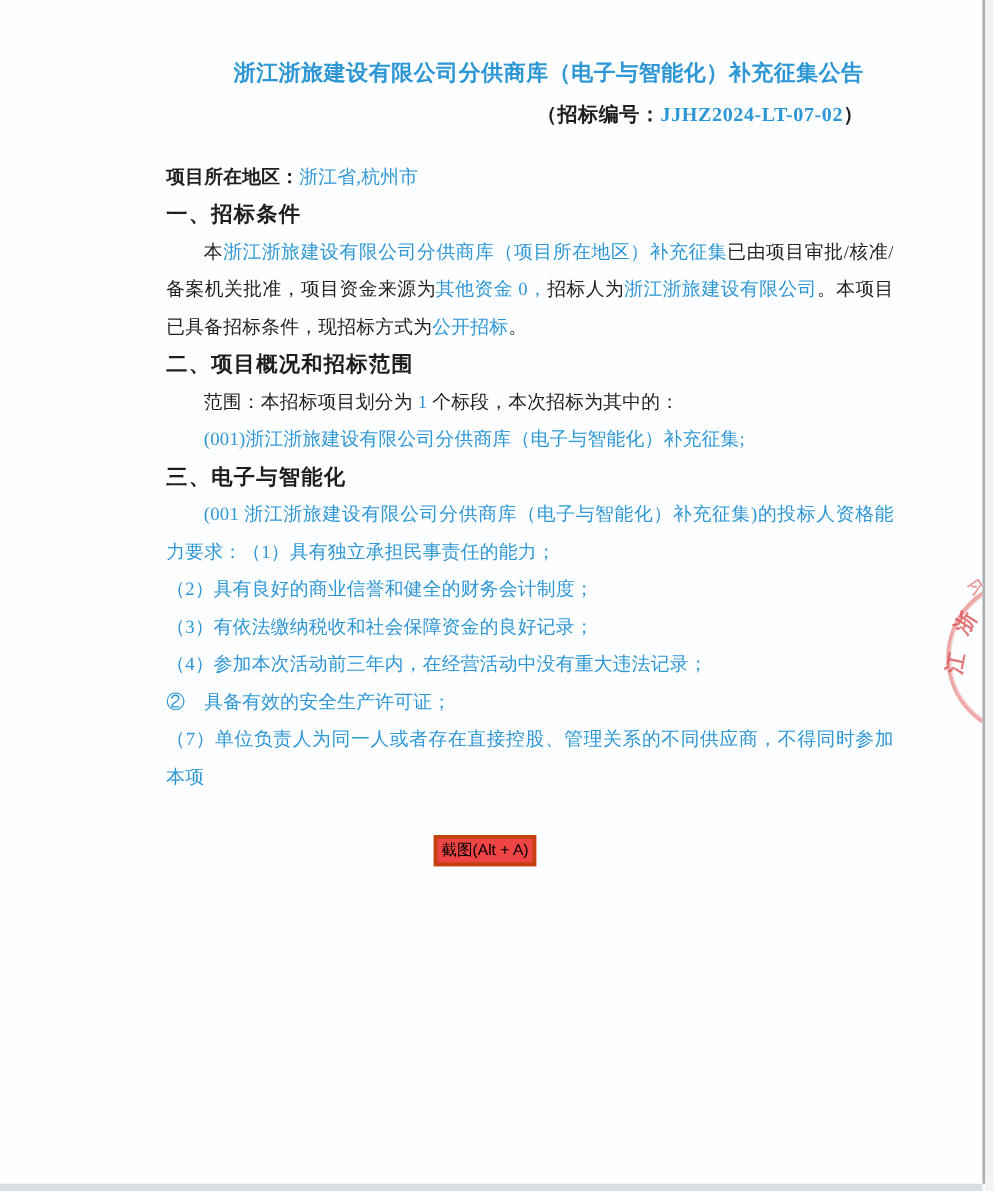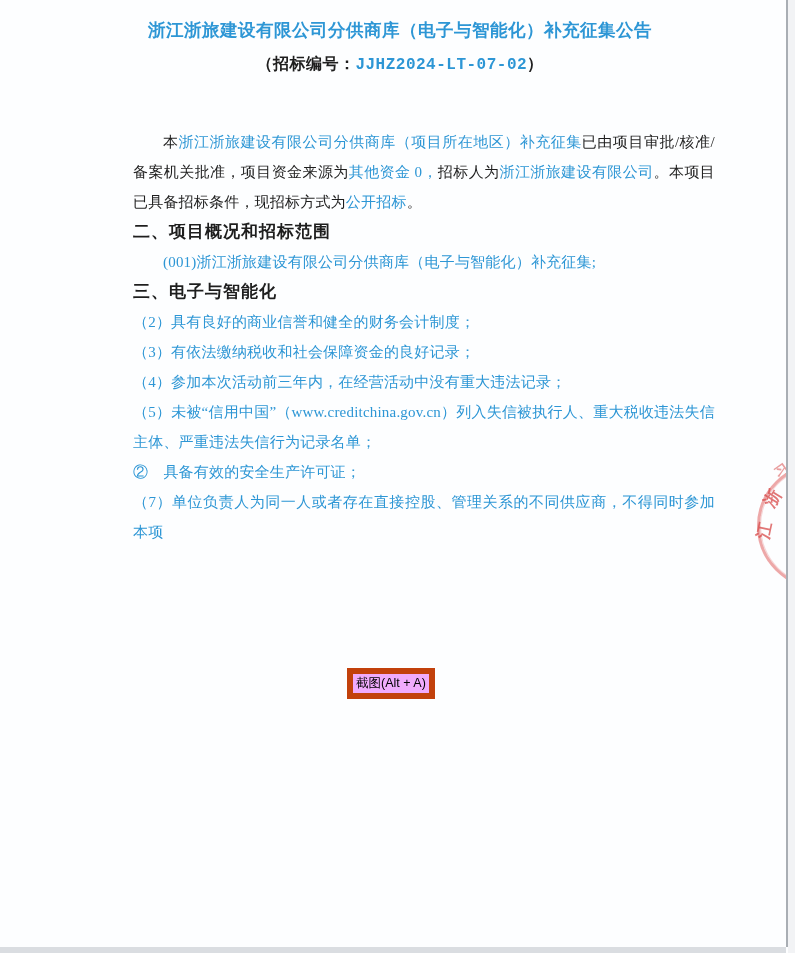--- a/index.html
+++ b/index.html
@@ -16,45 +16,45 @@
     position:absolute;top:0;bottom:6px;right:7px;width:2px;background:#a9aeb4;
   }
   .edge-strip-right{
     position:absolute;top:0;bottom:0;right:0;width:7px;background:#f2f3f5;
   }
   .edge-strip-bottom{
     position:absolute;left:0;right:9px;bottom:0;height:6px;background:#dadde1;
   }
   
   .header{
-    position:absolute;left:109px;top:20px;width:582px;text-align:center;
+    position:absolute;left:109px;top:48px;width:582px;text-align:right;
   }
   .doc-title{
     font-size:17.5px;line-height:21px;font-weight:bold;color:#2d96d5;
     letter-spacing:0.5px;margin:0;
   }
   .doc-subtitle{
     font-size:16px;line-height:20px;font-weight:bold;color:#1e1e1e;
-    margin-top:14px;letter-spacing:0.5px;font-family:Liberation Mono, monospace;
+    margin-top:14px;letter-spacing:0.5px;
   }
   
   .doc{
     position:absolute;left:133px;top:127px;width:582px;
     font-size:15px;color:#1e1e1e;letter-spacing:0.2px;
   }
   .doc p{margin:0;line-height:30px;text-align:justify;}
   .doc p.h{font-size:17px;font-weight:bold;letter-spacing:1px;color:#1b1b1b;}
   .doc p.ind{text-indent:2em;}
   .run-black{color:#1e1e1e;}
   .run-blue{color:#2d96d5;}
   .run-bold{font-weight:600;}
   
   .tooltip{
     position:absolute;left:347px;top:668px;height:19px;
-    background:#f0abfc;border:6px solid #c2410c;
+    background:#ef4444;border:3px solid #c2410c;
     font-family:"Liberation Sans","DejaVu Sans",sans-serif;
     font-size:12.5px;line-height:19px;padding:0 3px;color:#000;
     white-space:nowrap;box-shadow:0 0 0 1px rgba(255,255,255,.6);
   }
   
   .seal-clip{
     position:absolute;left:0;top:0;width:786px;height:947px;overflow:hidden;pointer-events:none;
   }
   .seal-ring{
     position:absolute;left:757px;top:463px;width:120px;height:120px;
@@ -73,28 +73,31 @@
 <body>
 
 <div class="page">
 
   <div class="header">
     <p class="doc-title">浙江浙旅建设有限公司分供商库（电子与智能化）补充征集公告</p>
     <p class="doc-subtitle"><span class="run-black">（招标编号：</span><span class="run-blue">JJHZ2024-LT-07-02</span><span class="run-black">）</span></p>
   </div>
 
   <div class="doc">
+      <p class="b"><span class="run-black run-bold">项目所在地区：</span><span class="run-blue">浙江省,杭州市</span></p>
+      <p class="h"><span class="run-black">一、招标条件</span></p>
       <p class="b ind"><span class="run-black">本</span><span class="run-blue">浙江浙旅建设有限公司分供商库（项目所在地区）补充征集</span><span class="run-black">已由项目审批/核准/备案机关批准，项目资金来源为</span><span class="run-blue">其他资金 0，</span><span class="run-black">招标人为</span><span class="run-blue">浙江浙旅建设有限公司</span><span class="run-black">。本项目已具备招标条件，现招标方式为</span><span class="run-blue">公开招标</span><span class="run-black">。</span></p>
       <p class="h"><span class="run-black">二、项目概况和招标范围</span></p>
+      <p class="b ind"><span class="run-black">范围：本招标项目划分为 </span><span class="run-blue">1</span><span class="run-black"> 个标段，本次招标为其中的：</span></p>
       <p class="b ind"><span class="run-blue">(001)浙江浙旅建设有限公司分供商库（电子与智能化）补充征集;</span></p>
       <p class="h"><span class="run-black">三、电子与智能化</span></p>
+      <p class="b ind"><span class="run-blue">(001 浙江浙旅建设有限公司分供商库（电子与智能化）补充征集)的投标人资格能力要求：（1）具有独立承担民事责任的能力；</span></p>
       <p class="b"><span class="run-blue">（2）具有良好的商业信誉和健全的财务会计制度；</span></p>
       <p class="b"><span class="run-blue">（3）有依法缴纳税收和社会保障资金的良好记录；</span></p>
       <p class="b"><span class="run-blue">（4）参加本次活动前三年内，在经营活动中没有重大违法记录；</span></p>
-      <p class="b"><span class="run-blue">（5）未被“信用中国”（www.creditchina.gov.cn）列入失信被执行人、重大税收违法失信主体、严重违法失信行为记录名单；</span></p>
       <p class="b"><span class="run-blue">②　具备有效的安全生产许可证；</span></p>
       <p class="b"><span class="run-blue">（7）单位负责人为同一人或者存在直接控股、管理关系的不同供应商，不得同时参加本项</span></p>
     </div>
 
   <div class="seal-clip">
     <div class="seal-ring"></div>
     <span class="seal-char c0">习</span>
     <span class="seal-char c1">浙</span>
     <span class="seal-char c2">江</span>
   </div>

